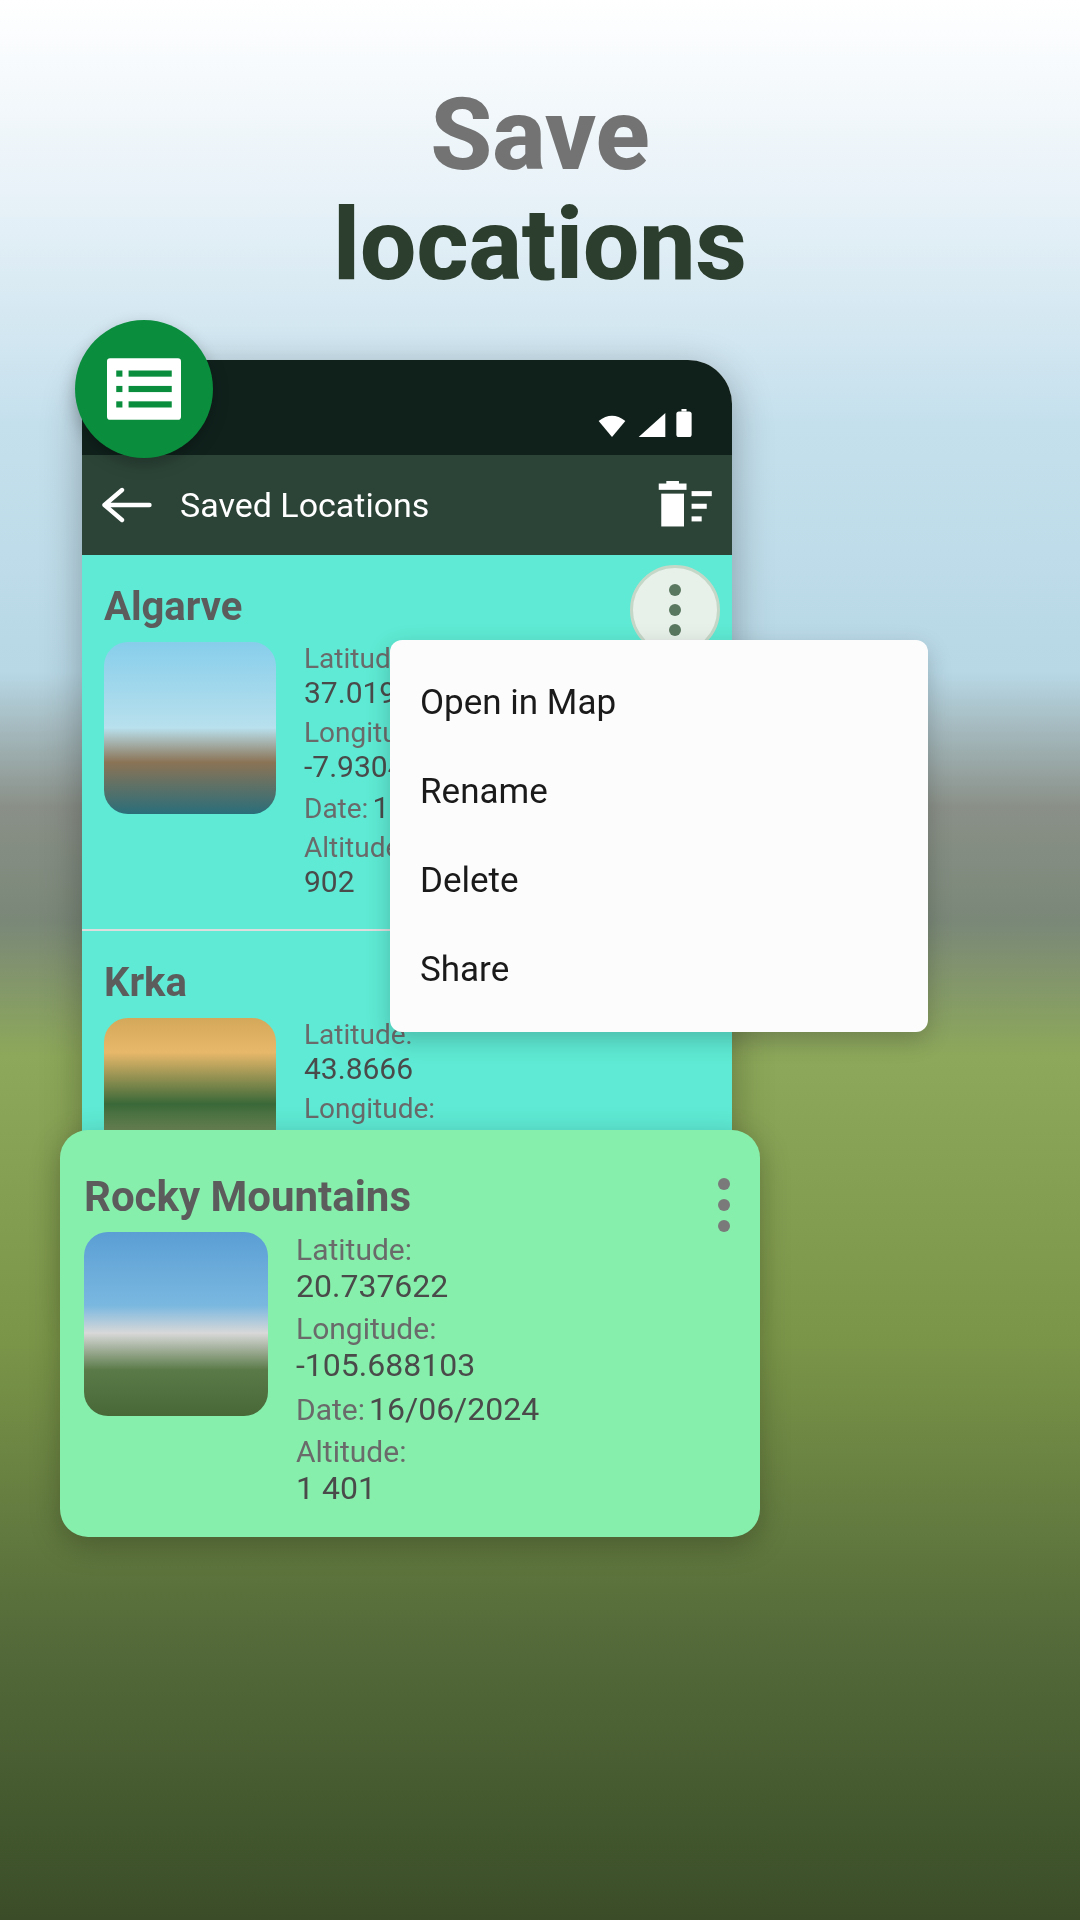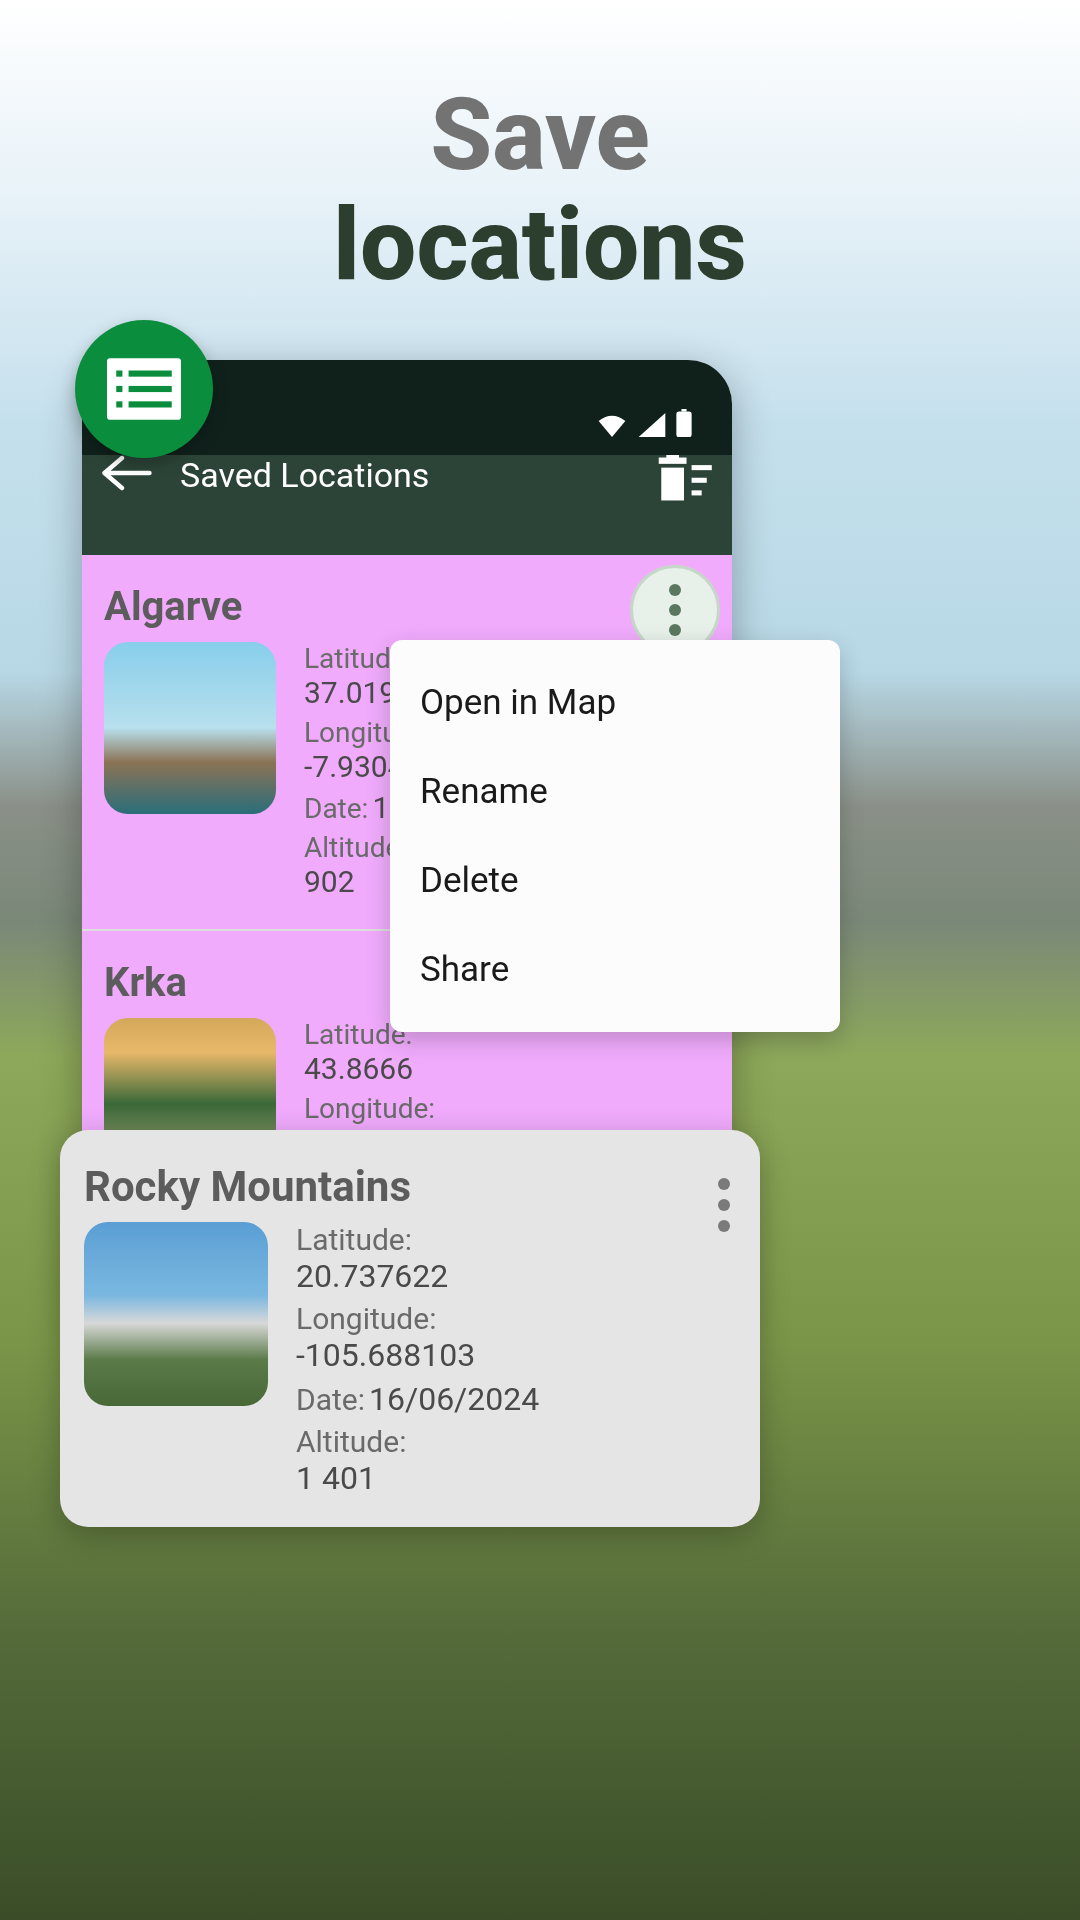--- a/index.html
+++ b/index.html
@@ -73,32 +73,33 @@
       justify-content: flex-end;
       align-items: flex-end;
       padding: 0 40px 18px 0;
       gap: 10px;
     }
     
     .app-bar {
       height: 100px;
       background: #2c4438;
       display: flex;
+      align-items: center;
       padding: 0 20px;
       gap: 28px;
     }
     .app-bar-title {
       color: #fff;
       font-size: 34px;
       font-weight: 400;
       flex: 1;
     }
     
     .location-list {
-      background: #f0abfc;
+      background: #5eead4;
     }
     
     .location-item {
       padding: 28px 22px 24px 22px;
       border-bottom: 2px solid #ddd;
       position: relative;
     }
     
     .location-name {
       font-size: 40px;
@@ -147,42 +148,42 @@
       width: 12px;
       height: 12px;
       border-radius: 50%;
       background: #5a7860;
     }
     
     .popup-menu {
       position: absolute;
       top: 640px;
       left: 390px;
-      width: 450px;
+      width: 538px;
       background: #fcfcfc;
       border-radius: 12px;
       box-shadow: 0 8px 24px rgba(0,0,0,0.2);
       padding: 18px 0;
       z-index: 20;
     }
     .popup-item {
       padding: 24px 30px;
       font-size: 35px;
       color: #1a1a1a;
     }
     
     .highlight-card {
       position: absolute;
       top: 1130px;
       left: 60px;
       width: 700px;
-      background: #e5e5e5;
+      background: #86efac;
       border-radius: 28px;
       box-shadow: 0 8px 30px rgba(0,0,0,0.25);
-      padding: 34px 24px 24px 24px;
+      padding: 44px 24px 24px 24px;
       z-index: 5;
     }
     .highlight-card .location-name { font-size: 42px; line-height: 1.1; }
     .highlight-card .location-thumb { width: 184px; height: 184px; }
     .highlight-card .meta-label { font-size: 30px; }
     .highlight-card .meta-value { font-size: 32px; }
     .highlight-card .menu-dots {
       position: absolute;
       top: 48px;
       right: 30px;

